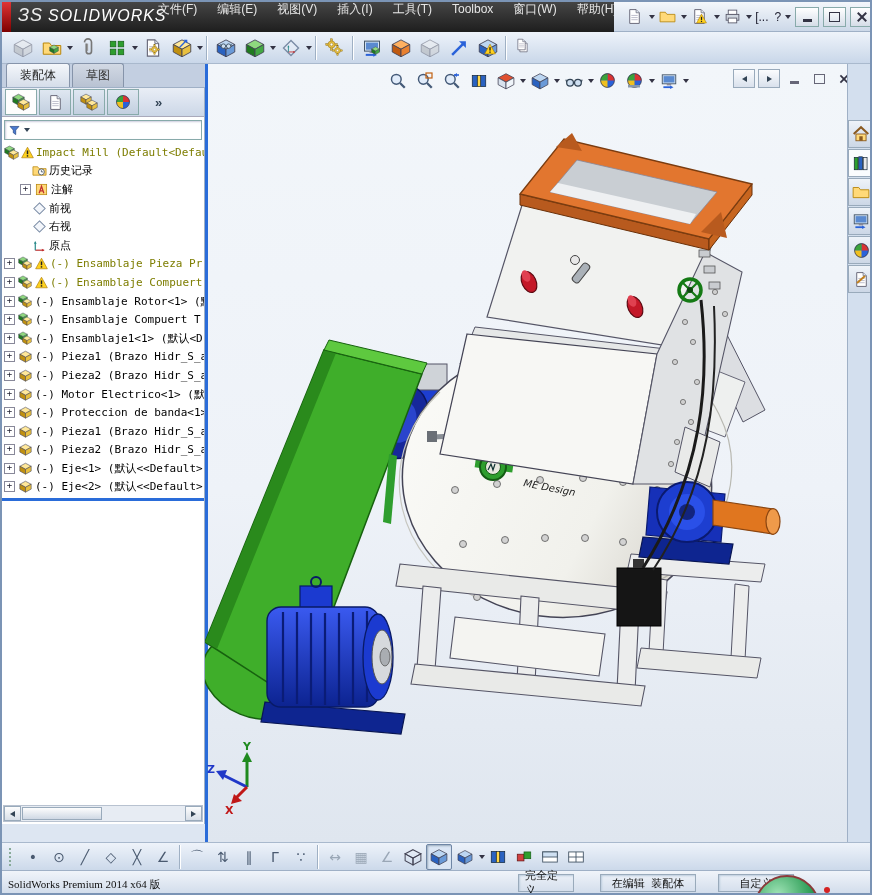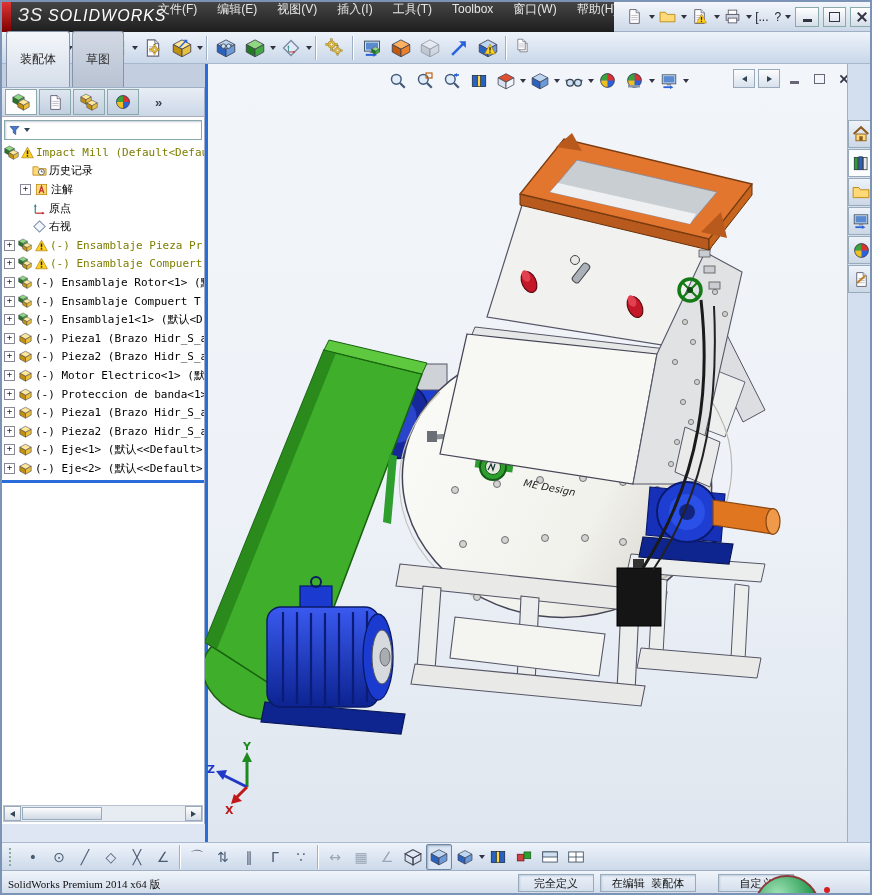--- a/index.html
+++ b/index.html
@@ -29,21 +29,21 @@
   .closex::before{transform:rotate(45deg);}
   .closex::after{transform:rotate(-45deg);}
   
   .row2{left:0;top:30px;width:872px;height:32px;background:linear-gradient(#eef3fa,#c9d7e9);
         border-bottom:1px solid #a9b9cd;display:flex;align-items:center;padding-left:6px;box-sizing:border-box;}
   .tbtn{width:27px;height:27px;display:flex;align-items:center;justify-content:center;border:1px solid transparent;border-radius:2px;position:relative;}
   .tbtn.dis{opacity:.45;}
   .tsep{width:1px;height:24px;background:#9fb0c4;border-right:1px solid #fff;margin:0 3px;}
   
   .tabsrow{left:0;top:62px;width:203px;height:24px;background:#c3cfe1;border-bottom:1px solid #9fb0c6;display:flex;align-items:flex-end;padding-left:4px;box-sizing:border-box;}
-  .cmtab{font-size:12px;color:#222;padding:19px 13px;border:1px solid #8694aa;border-bottom:none;
+  .cmtab{font-size:12px;color:#222;padding:3px 13px;border:1px solid #8694aa;border-bottom:none;
          background:linear-gradient(#f4f7fb,#d5dde9);border-radius:3px 3px 0 0;margin-right:2px;}
   .cmtab.off{background:linear-gradient(#d2d9e4,#b8c2d2);color:#333;}
   .lpanel{left:0;top:86px;width:203px;height:736px;background:#fff;border-right:1px solid #9fb0c6;box-sizing:border-box;}
   .mgrtabs{height:28px;background:linear-gradient(#e9eef6,#ccd7e7);border-bottom:1px solid #aab;display:flex;align-items:center;padding-left:3px;}
   .mtab{width:30px;height:24px;border:1px solid #8aa;margin-right:2px;display:flex;align-items:center;justify-content:center;background:linear-gradient(#dfe7f1,#c2cfdf);}
   .mtab.on{background:#fdfdfd;}
   .movf{margin-left:14px;font-size:13px;color:#345;font-weight:bold;}
   .filterbar{margin:3px 2px;height:18px;border:1px solid #8aa;background:#fff;display:flex;align-items:center;padding-left:3px;box-shadow:inset 1px 1px 2px #ccd;}
   .fcaret{width:0;height:0;border-left:3.5px solid transparent;border-right:3.5px solid transparent;border-top:4px solid #345;margin-left:3px;}
   .tree{font-family:"DejaVu Sans Mono",monospace;font-size:11px;color:#000;margin-top:2px;}
@@ -453,30 +453,37 @@
       <div class="trow deep">
           <span class="texp">+</span>
           <svg class="ticon">
             <use href="#anno" width="15" height="15"></use>
           </svg>
           <span class="ttext">注解</span>
         </div>
       <div class="trow deep">
           <span class="tslot"></span>
           <svg class="ticon">
-            <use href="#origin" width="15" height="15"></use>
-          </svg>
-          <span class="ttext">原点</span>
+            <use href="#plane" width="15" height="15"></use>
+          </svg>
+          <span class="ttext">前视</span>
         </div>
       <div class="trow deep">
           <span class="tslot"></span>
           <svg class="ticon">
             <use href="#plane" width="15" height="15"></use>
           </svg>
           <span class="ttext">右视</span>
+        </div>
+      <div class="trow deep">
+          <span class="tslot"></span>
+          <svg class="ticon">
+            <use href="#origin" width="15" height="15"></use>
+          </svg>
+          <span class="ttext">原点</span>
         </div>
 
       <div class="trow">
           <span class="texp">+</span>
           <svg class="ticon">
             <use href="#cube" width="10" height="10" style="--t:#8fd87f;--l:#1f7a1f;--r:#43a843"></use>
             <use href="#cube" x="4" y="4" width="10" height="10" style="--t:#ffe89a;--l:#c09010;--r:#e8c040"></use>
           </svg>
           <svg class="twarn">
             <use href="#warn" width="13" height="13"></use>
@@ -944,21 +951,21 @@
       </span>
     <span class="gbtn">
         <svg width="18" height="18">
           <use href="#rectgrid"></use>
         </svg>
       </span>
   </div>
 
   <div class="abs statusbar">
     <span class="stext">SolidWorks Premium 2014 x64 版</span>
-    <span class="scell" style="left:516px;width:76px">完全定义</span>
+    <span class="scell" style="left:516px;width:56px">完全定义</span>
     <span class="scell" style="left:598px;width:96px">在编辑 装配体</span>
     <span class="scell" style="left:716px;width:76px">自定义</span>
     <span class="supbtn" style="left:798px;top:10px"></span>
 
   </div>
 
   <div class="sphere"></div>
   <div class="reddot"></div>
 
 </div>

